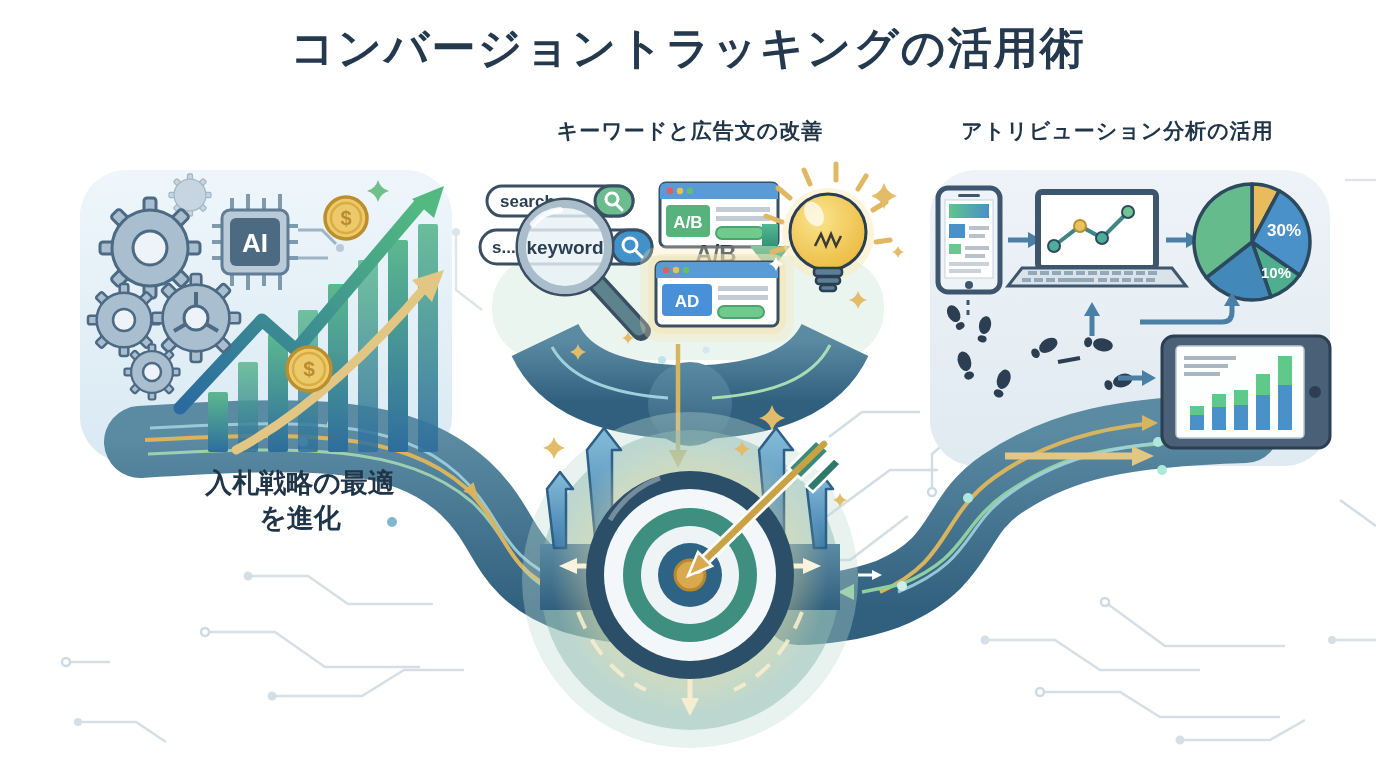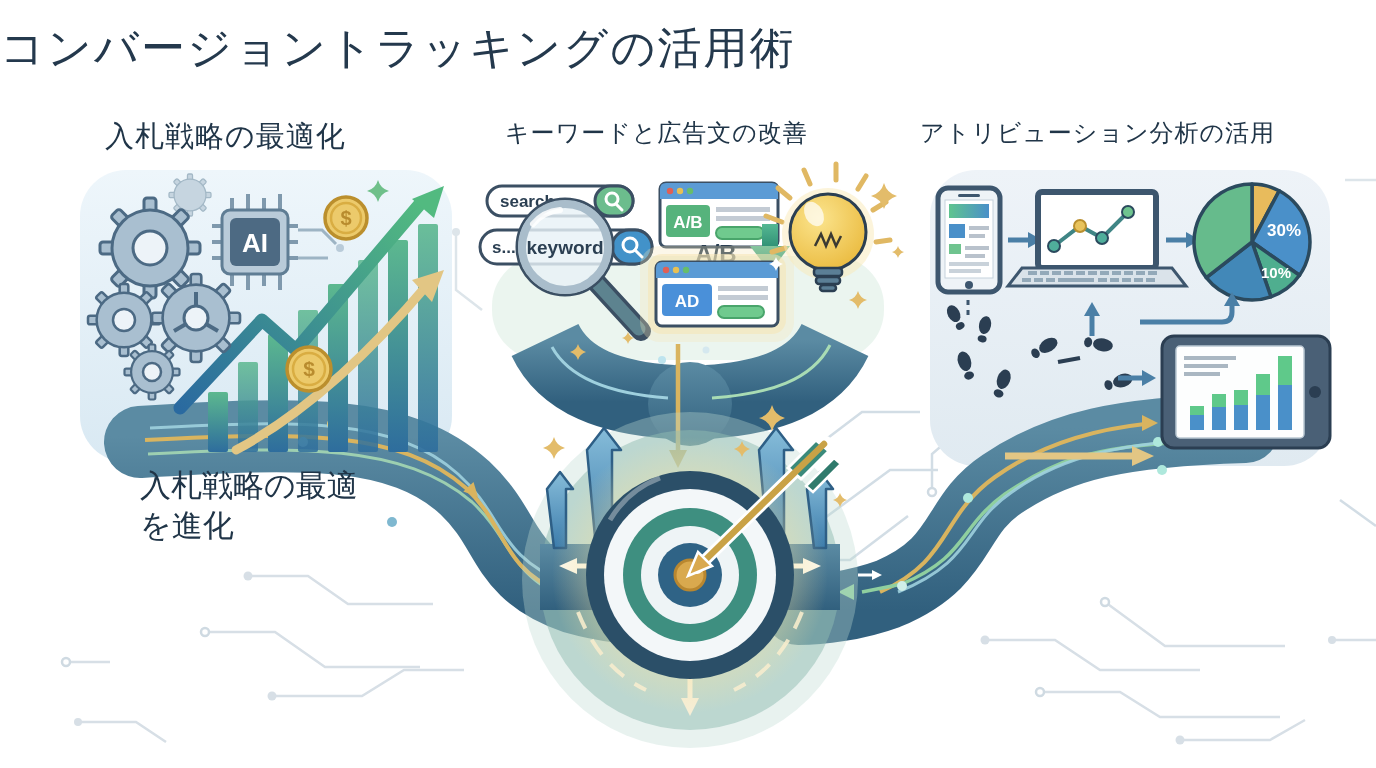--- a/index.html
+++ b/index.html
@@ -1,26 +1,26 @@
 <!DOCTYPE html>
 <html><head>
 <meta charset="utf-8">
 <style>
   html,body{margin:0;padding:0;background:#ffffff}
   .canvas{position:relative;width:1376px;height:768px;overflow:hidden;background:#ffffff;
           font-family:"Liberation Sans",sans-serif}
   svg.layer{position:absolute;left:0;top:0;z-index:1}
   svg text{font-family:"Liberation Sans",sans-serif;font-weight:bold}
-  .txt{position:absolute;z-index:5;color:#203548;font-weight:400;line-height:1.28}
+  .txt{position:absolute;z-index:5;color:#203548;font-weight:700;text-align:center;line-height:1.28}
   .title{left:0;top:20px;width:100%;font-size:44px;letter-spacing:2px;color:#24394d}
-  .hdr{top:118px;font-size:24px;letter-spacing:1px}
+  .hdr{top:118px;font-size:21px;letter-spacing:1px}
   .hdr-bidding{left:105px;width:360px;font-size:29px}
   .hdr-keywords{left:505px;width:370px}
   .hdr-attribution{left:920px;width:395px}
-  .flow-label{font-size:31px}
+  .flow-label{font-size:27px}
   .flow-left{left:140px;top:466px;width:320px}
   .flow-right{left:1020px;top:468px;width:260px}
   .goal{left:500px;top:710px;width:380px;font-size:28px}
   .fp-glyph{display:inline-block;vertical-align:-2px;margin:0 3px}
 </style>
 </head>
 <body>
 
 <div class="canvas">
 
@@ -497,21 +497,20 @@
   <use href="#spark" transform="translate(578,352) scale(8)"></use>
   <use href="#spark" transform="translate(742,449) scale(8)"></use>
   <use href="#spark" transform="translate(772,418) scale(13)"></use>
   <use href="#spark" transform="translate(628,338) scale(6)"></use>
   <use href="#spark" transform="translate(840,500) scale(7)"></use>
 </g>
 </svg>
 
 <div class="txt title">コンバージョントラッキングの活用術</div>
 
-<div class="txt hdr hdr-bidding">入札戦略の最適化</div>
 <div class="txt hdr hdr-keywords">キーワードと広告文の改善</div>
 <div class="txt hdr hdr-attribution">アトリビューション分析の活用</div>
 
 <div class="txt flow-label flow-left">
   <div>入札戦略の最適</div>
   <div>を進化</div>
 </div>
 
 <div class="txt flow-label flow-right">
 </div>

